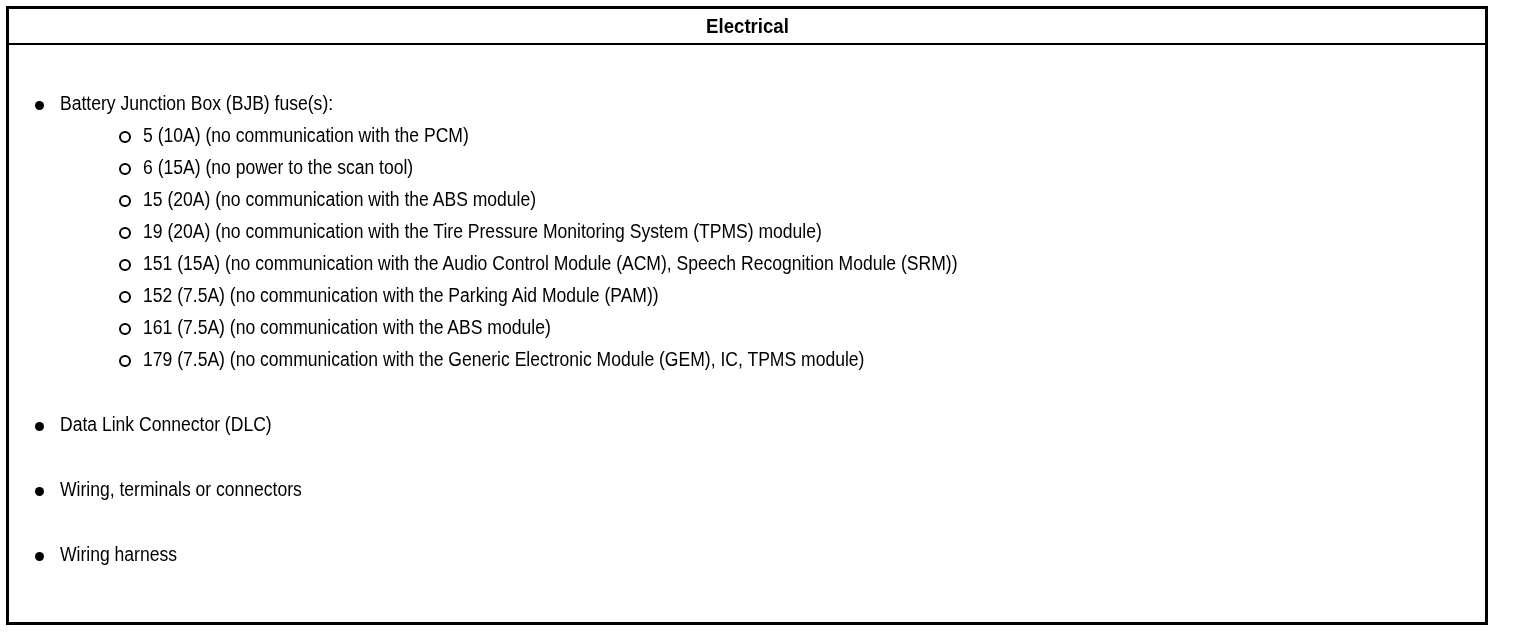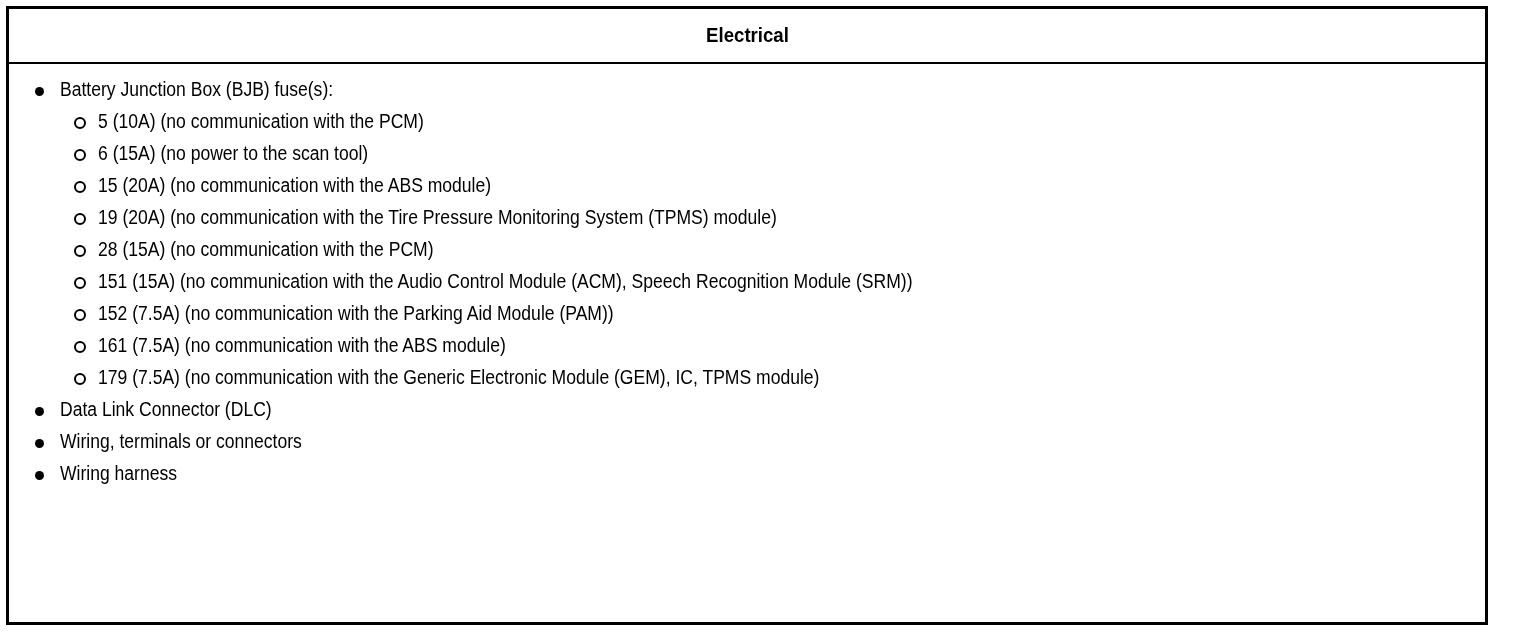--- a/index.html
+++ b/index.html
@@ -20,21 +20,21 @@
     left: 6px;
     top: 6px;
     width: 1482px;
     height: 619px;
     border: 3px solid #000000;
     box-sizing: border-box;
     background: #ffffff;
   }
 
   .table-header {
-    height: 55px;
+    height: 36px;
     border-bottom: 2px solid #000000;
     display: flex;
     align-items: center;
     justify-content: center;
     box-sizing: border-box;
   }
 
   .table-header-title {
     font-size: 20px;
     font-weight: bold;
@@ -52,31 +52,32 @@
     display: flex;
     align-items: baseline;
     height: 32px;
     line-height: 32px;
     white-space: nowrap;
   }
 
   
   .row.level1 {
     padding-left: 26px;
+    margin-top: 33px;
   }
   .row.level1 .marker {
     width: 25px;
     flex: 0 0 25px;
     font-size: 15px;
     line-height: 32px;
   }
 
   
   .row.level2 {
-    padding-left: 65px;
+    padding-left: 110px;
   }
   .row.level2 .marker {
     width: 24px;
     flex: 0 0 24px;
     font-size: 15px;
     line-height: 32px;
     font-weight: bold;
   }
 
   .row .text {
@@ -133,24 +134,20 @@
       <div class="row level2">
         <span class="marker"><span class="marker-circle"></span></span>
         <span class="text">15 (20A) (no communication with the ABS module)</span>
       </div>
       <div class="row level2">
         <span class="marker"><span class="marker-circle"></span></span>
         <span class="text">19 (20A) (no communication with the Tire Pressure Monitoring System (TPMS) module)</span>
       </div>
       <div class="row level2">
         <span class="marker"><span class="marker-circle"></span></span>
-        <span class="text">28 (15A) (no communication with the PCM)</span>
-      </div>
-      <div class="row level2">
-        <span class="marker"><span class="marker-circle"></span></span>
         <span class="text">151 (15A) (no communication with the Audio Control Module (ACM), Speech Recognition Module (SRM))</span>
       </div>
       <div class="row level2">
         <span class="marker"><span class="marker-circle"></span></span>
         <span class="text">152 (7.5A) (no communication with the Parking Aid Module (PAM))</span>
       </div>
       <div class="row level2">
         <span class="marker"><span class="marker-circle"></span></span>
         <span class="text">161 (7.5A) (no communication with the ABS module)</span>
       </div>

